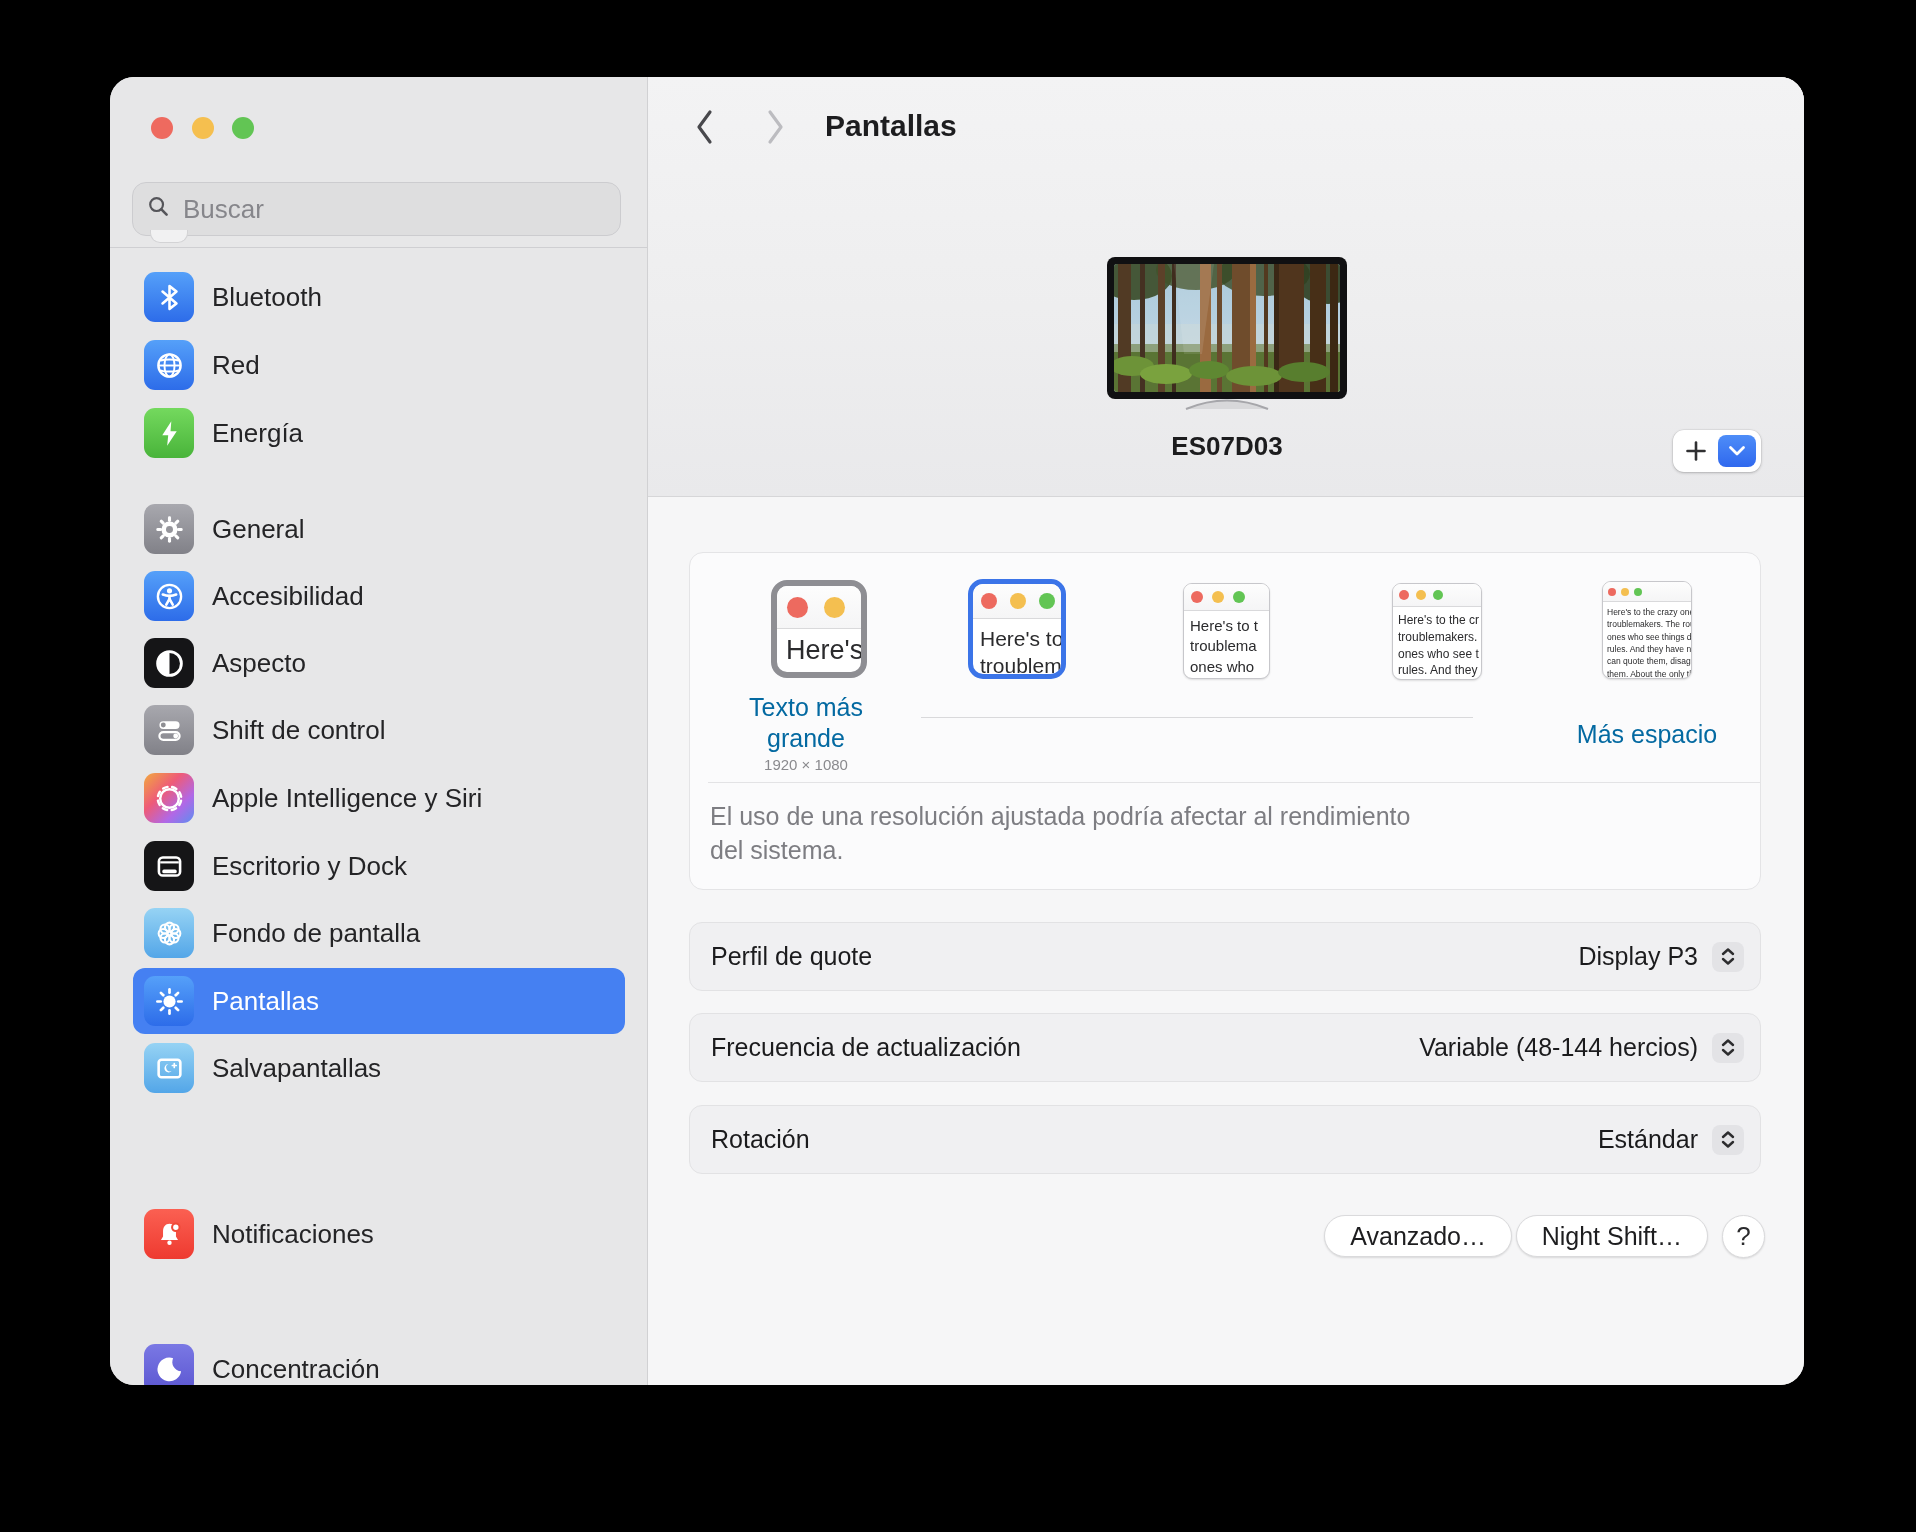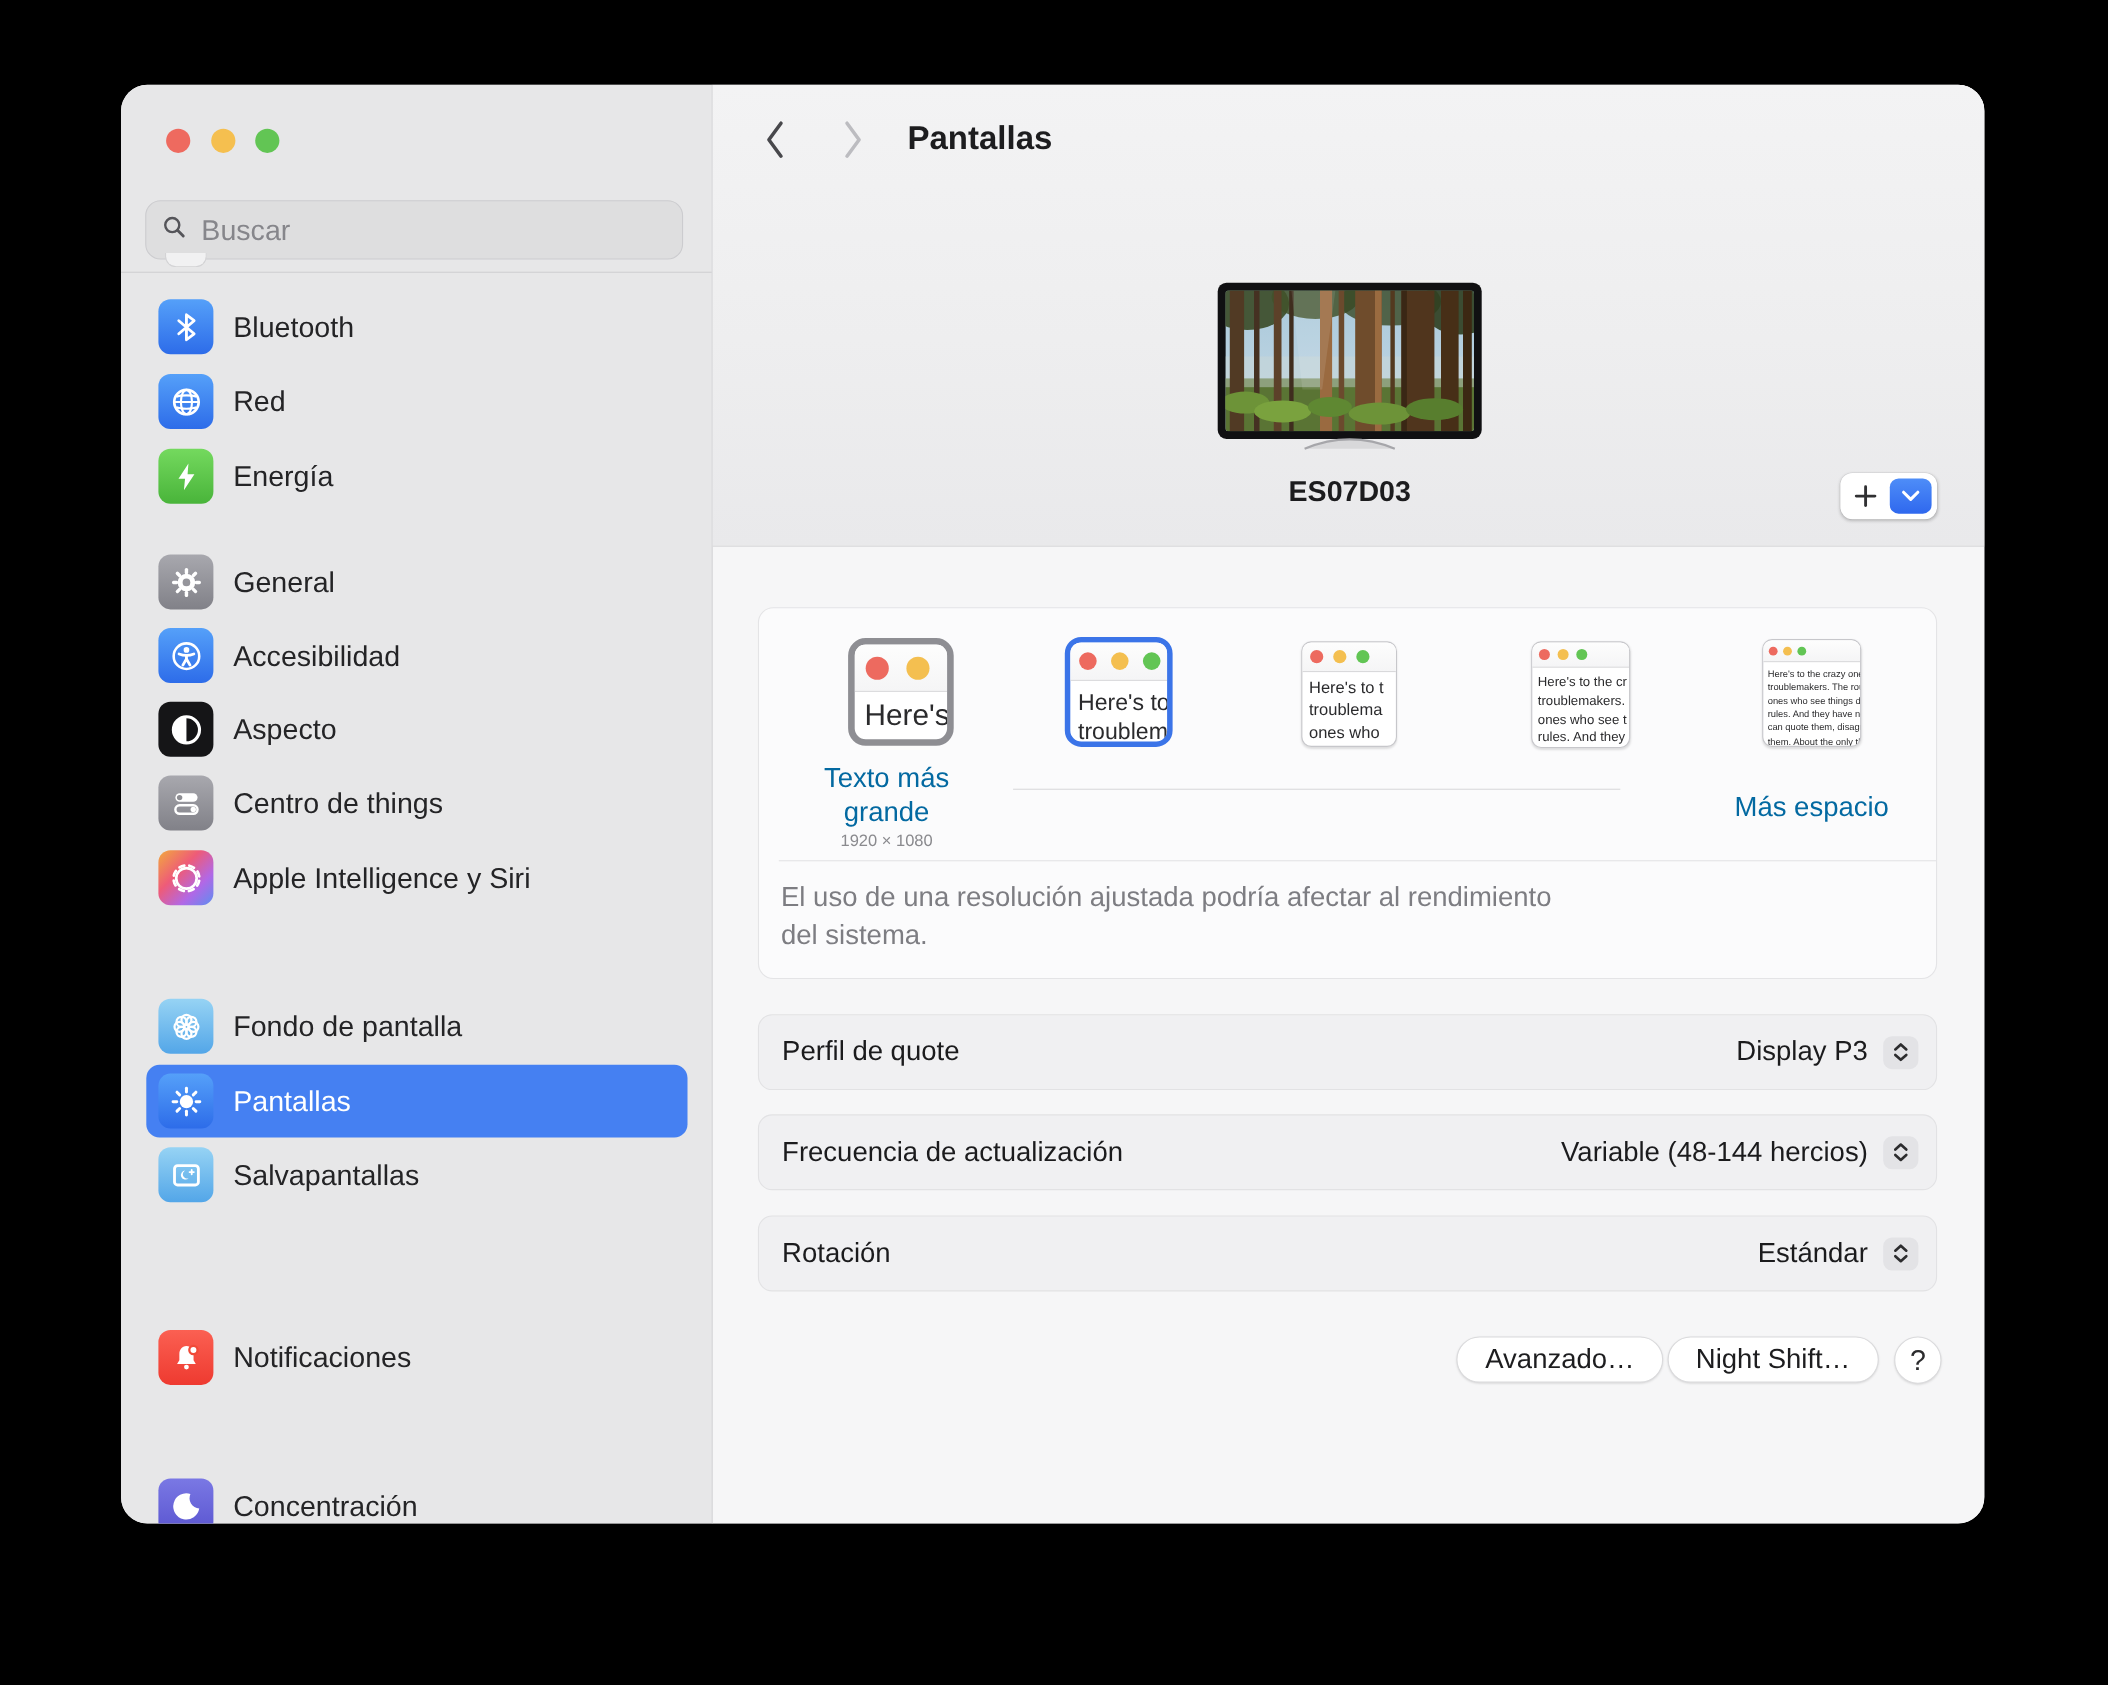--- a/index.html
+++ b/index.html
@@ -203,33 +203,43 @@
 
       <div class="srow-item" style="top:620px">
         <span class="ic bg-gray">
           <svg width="31" height="31" viewBox="0 0 24 24" fill="none">
               <rect x="4.2" y="4.8" width="15.6" height="6" rx="3" fill="#fff"></rect>
               <circle cx="7.2" cy="7.8" r="1.9" fill="#8e8e93"></circle>
               <rect x="4.2" y="13.2" width="15.6" height="6" rx="3" stroke="#fff" stroke-width="1.7"></rect>
               <circle cx="16.8" cy="16.2" r="1.9" fill="#fff"></circle>
             </svg>
         </span>
-        <span class="slabel">Centro de things</span>
+        <span class="slabel">Shift de control</span>
       </div>
 
       <div class="srow-item" style="top:688px">
         <span class="ic bg-ai">
           <svg width="31" height="31" viewBox="0 0 24 24" fill="none" stroke="#fff">
               <circle cx="12" cy="12" r="7.2" stroke-width="1.9"></circle>
               <circle cx="12" cy="12" r="9.1" stroke-width="1.9" stroke-dasharray="3.6 3.55" stroke-linecap="round" transform="rotate(11 12 12)"></circle>
             </svg>
         </span>
         <span class="slabel">Apple Intelligence y Siri</span>
       </div>
 
+      <div class="srow-item" style="top:756px">
+        <span class="ic bg-black">
+          <svg width="31" height="31" viewBox="0 0 24 24" fill="none">
+              <rect x="3.8" y="5" width="16.4" height="14" rx="3" stroke="#fff" stroke-width="2"></rect>
+              <line x1="4.8" y1="8.8" x2="19.2" y2="8.8" stroke="#fff" stroke-width="1.7"></line>
+              <rect x="6.4" y="14.4" width="11.2" height="2.9" rx="1.3" fill="#fff"></rect>
+            </svg>
+        </span>
+        <span class="slabel">Escritorio y Dock</span>
+      </div>
 
       <div class="srow-item" style="top:823px">
         <span class="ic bg-lightblue">
           <svg width="31" height="31" viewBox="0 0 24 24" fill="none" stroke="#fff" stroke-width="1.6">
               <circle cx="12" cy="7.1" r="3.5"></circle>
               <circle cx="15.5" cy="8.5" r="3.5"></circle>
               <circle cx="16.9" cy="12" r="3.5"></circle>
               <circle cx="15.5" cy="15.5" r="3.5"></circle>
               <circle cx="12" cy="16.9" r="3.5"></circle>
               <circle cx="8.5" cy="15.5" r="3.5"></circle>

